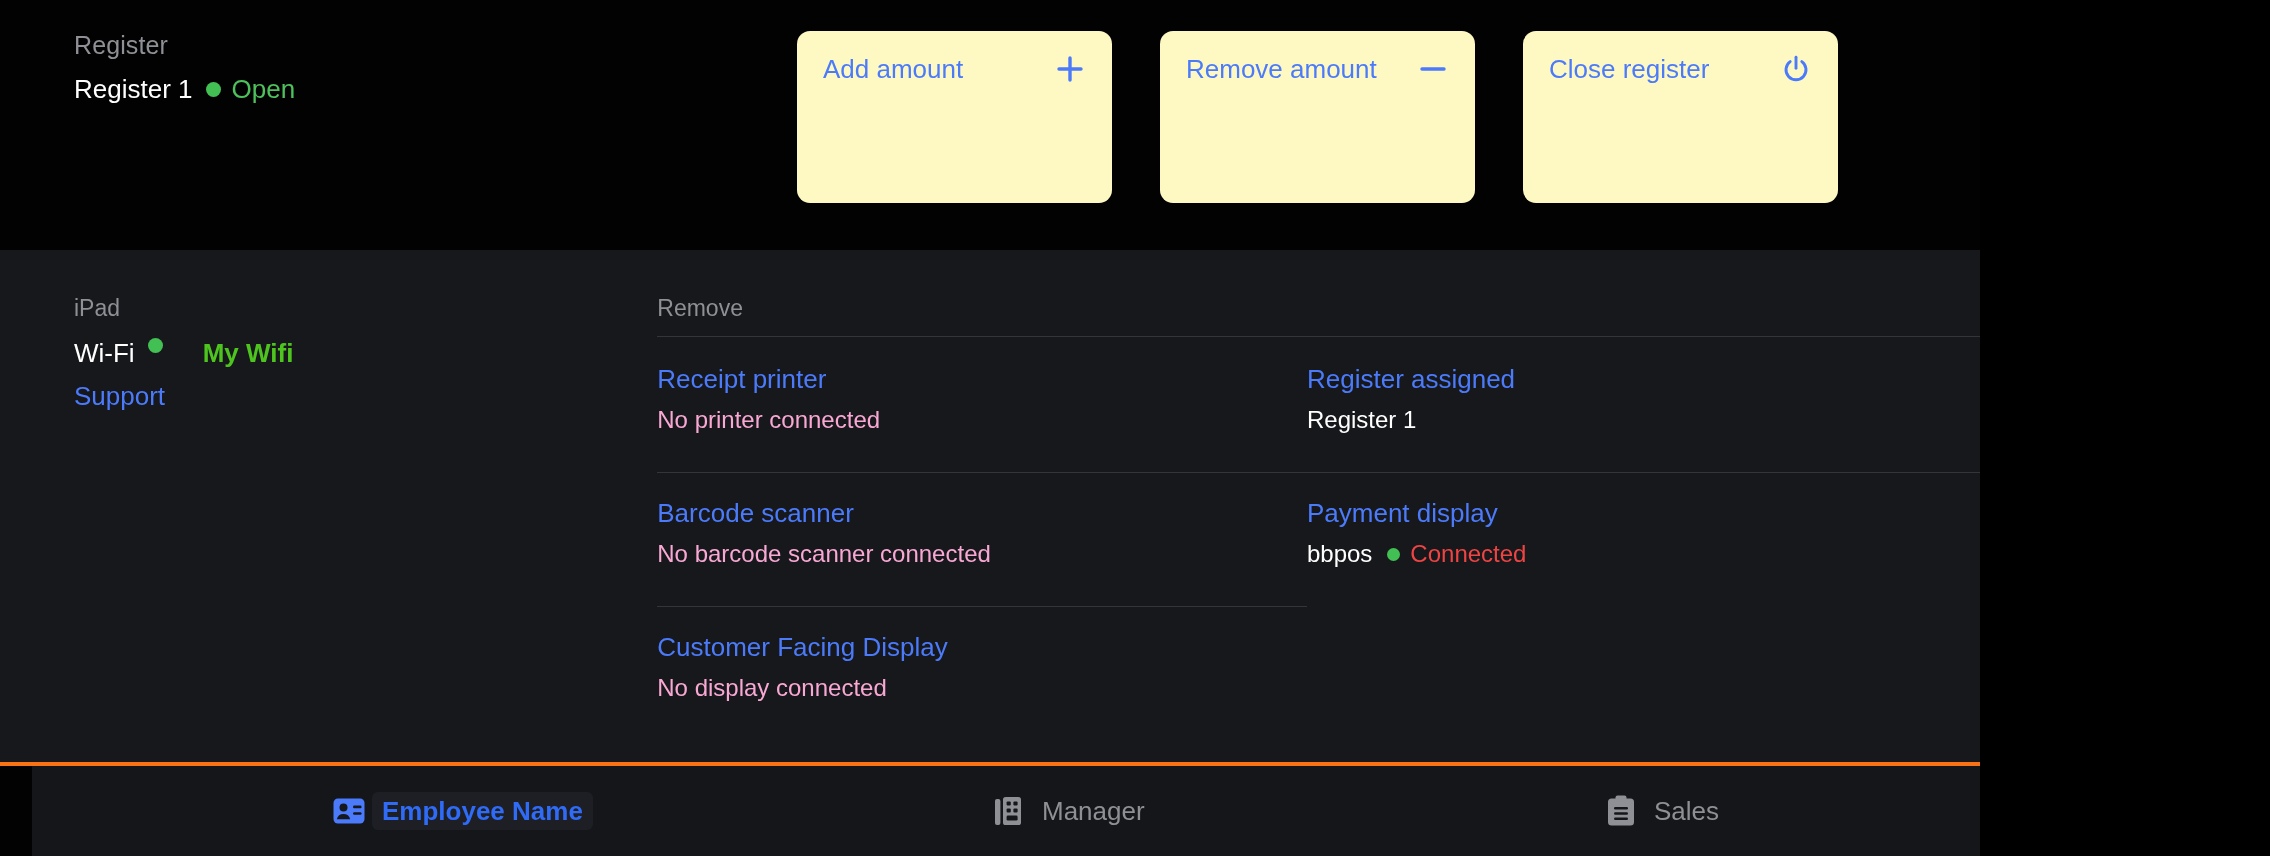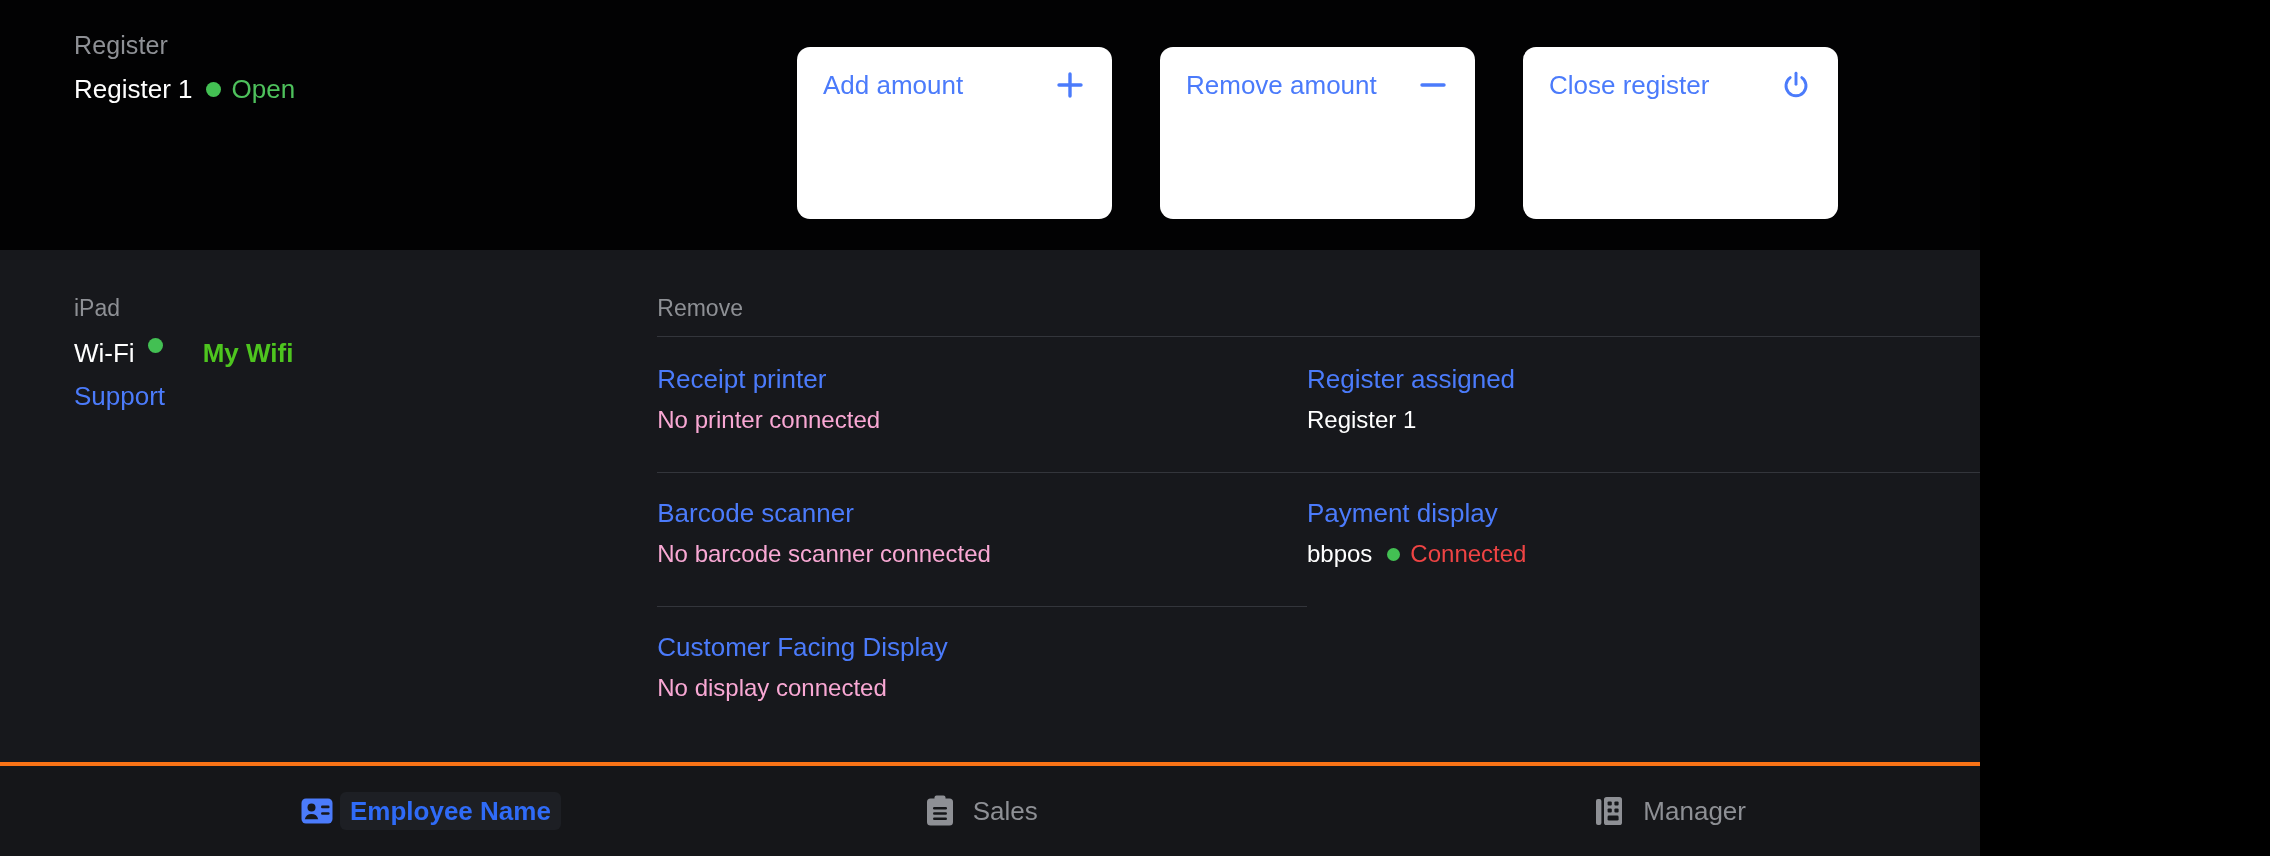--- a/index.html
+++ b/index.html
@@ -69,28 +69,27 @@
   .actions {
     position: absolute;
     left: 797px;
     top: 31px;
     display: flex;
     gap: 48px;
   }
   .action-card {
     width: 315px;
     height: 172px;
-    background: #ffffff;
+    background: #fef9c3;
     border-radius: 13px;
     padding: 22px 26px 0 26px;
     display: flex;
     align-items: flex-start;
     justify-content: space-between;
     cursor: pointer;
-    margin-top: 16px;
   }
   .action-label {
     font-size: 26px;
     color: #4b7bfb;
     line-height: 32px;
     white-space: nowrap;
   }
   .action-icon {
     color: #4b7bfb;
     display: flex;
@@ -195,20 +194,21 @@
   }
   .device-value .connected { color: #ef4444; }
 
   
   .bottomnav {
     flex: 0 0 90px;
     height: 90px;
     background: #151619;
     display: flex;
     align-items: center;
+    margin-left: 32px;
   }
   .nav-tab {
     flex: 1 1 0;
     display: flex;
     align-items: center;
     justify-content: center;
     gap: 16px;
     height: 90px;
     cursor: pointer;
     position: relative;
@@ -360,45 +360,45 @@
       <span class="nav-icon">
         <svg width="32" height="26" viewBox="0 0 32 26">
           <rect x="0.5" y="0.5" width="31" height="25" rx="4.5" fill="#4b7bfb"></rect>
           <circle cx="10.5" cy="9.5" r="4" fill="#17181c"></circle>
           <path d="M3.8 21.2 a6.9 6.9 0 0 1 13.4 0 z" fill="#17181c"></path>
           <rect x="20" y="7.6" width="8.6" height="2.6" rx="1.3" fill="#17181c"></rect>
           <rect x="20" y="14.2" width="8.6" height="2.6" rx="1.3" fill="#17181c"></rect>
         </svg>
       </span>
       <span class="nav-label">Employee Name</span>
-    </div>
-
-    <div class="nav-tab nav-tab-sales">
-      <span class="nav-icon">
-        <svg width="28" height="32" viewBox="0 0 28 32">
-          <rect x="1" y="3.5" width="26" height="27" rx="3.5" fill="#8e9095"></rect>
-          <rect x="8.5" y="0.6" width="11" height="6" rx="2" fill="#8e9095"></rect>
-          <rect x="7" y="12" width="14" height="2.6" rx="1.3" fill="#151619"></rect>
-          <rect x="7" y="17.2" width="14" height="2.6" rx="1.3" fill="#151619"></rect>
-          <rect x="7" y="22.4" width="14" height="2.6" rx="1.3" fill="#151619"></rect>
-        </svg>
-      </span>
-      <span class="nav-label">Sales</span>
     </div>
 
     <div class="nav-tab nav-tab-manager">
       <span class="nav-icon">
         <svg width="30" height="32" viewBox="0 0 30 32">
           <rect x="1" y="4" width="5.4" height="26" rx="2" fill="#8e9095"></rect>
           <rect x="9" y="2" width="18" height="28" rx="2.6" fill="#8e9095"></rect>
           <rect x="12.6" y="6.4" width="4.2" height="4.2" rx="1.1" fill="#151619"></rect>
           <rect x="19.4" y="6.4" width="4.2" height="4.2" rx="1.1" fill="#151619"></rect>
           <rect x="12.6" y="13.4" width="4.2" height="4.2" rx="1.1" fill="#151619"></rect>
           <rect x="19.4" y="13.4" width="4.2" height="4.2" rx="1.1" fill="#151619"></rect>
           <rect x="12.6" y="20.6" width="11" height="5" rx="1.4" fill="#151619"></rect>
         </svg>
       </span>
       <span class="nav-label">Manager</span>
     </div>
 
+    <div class="nav-tab nav-tab-sales">
+      <span class="nav-icon">
+        <svg width="28" height="32" viewBox="0 0 28 32">
+          <rect x="1" y="3.5" width="26" height="27" rx="3.5" fill="#8e9095"></rect>
+          <rect x="8.5" y="0.6" width="11" height="6" rx="2" fill="#8e9095"></rect>
+          <rect x="7" y="12" width="14" height="2.6" rx="1.3" fill="#151619"></rect>
+          <rect x="7" y="17.2" width="14" height="2.6" rx="1.3" fill="#151619"></rect>
+          <rect x="7" y="22.4" width="14" height="2.6" rx="1.3" fill="#151619"></rect>
+        </svg>
+      </span>
+      <span class="nav-label">Sales</span>
+    </div>
+
   </div>
 
 </div>
 
 </body></html>

